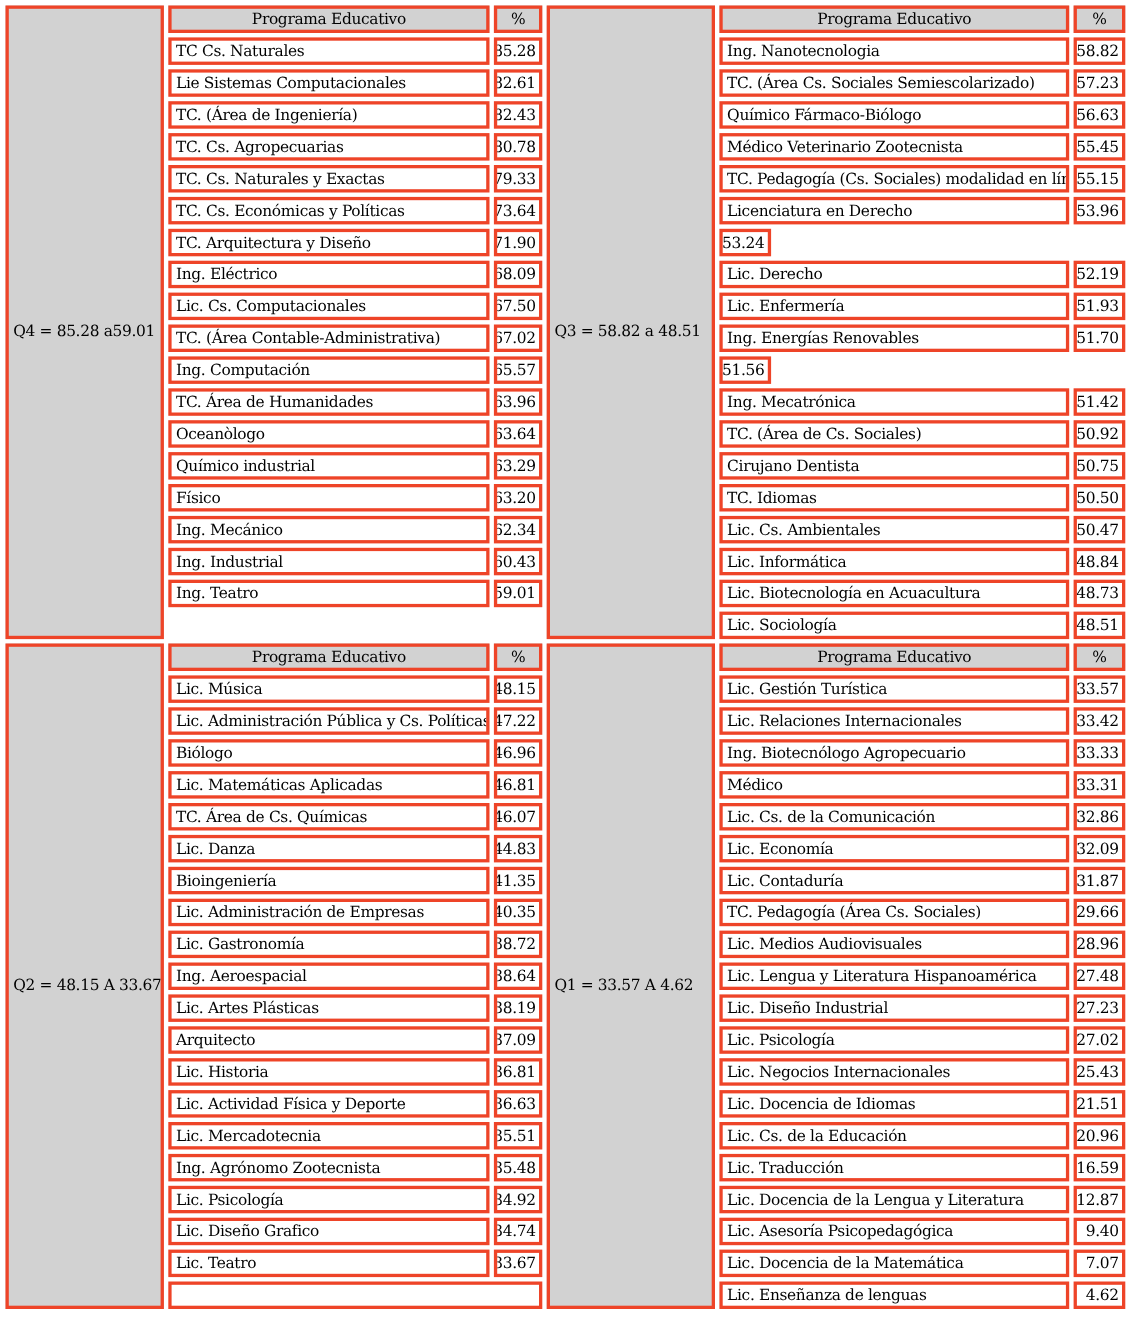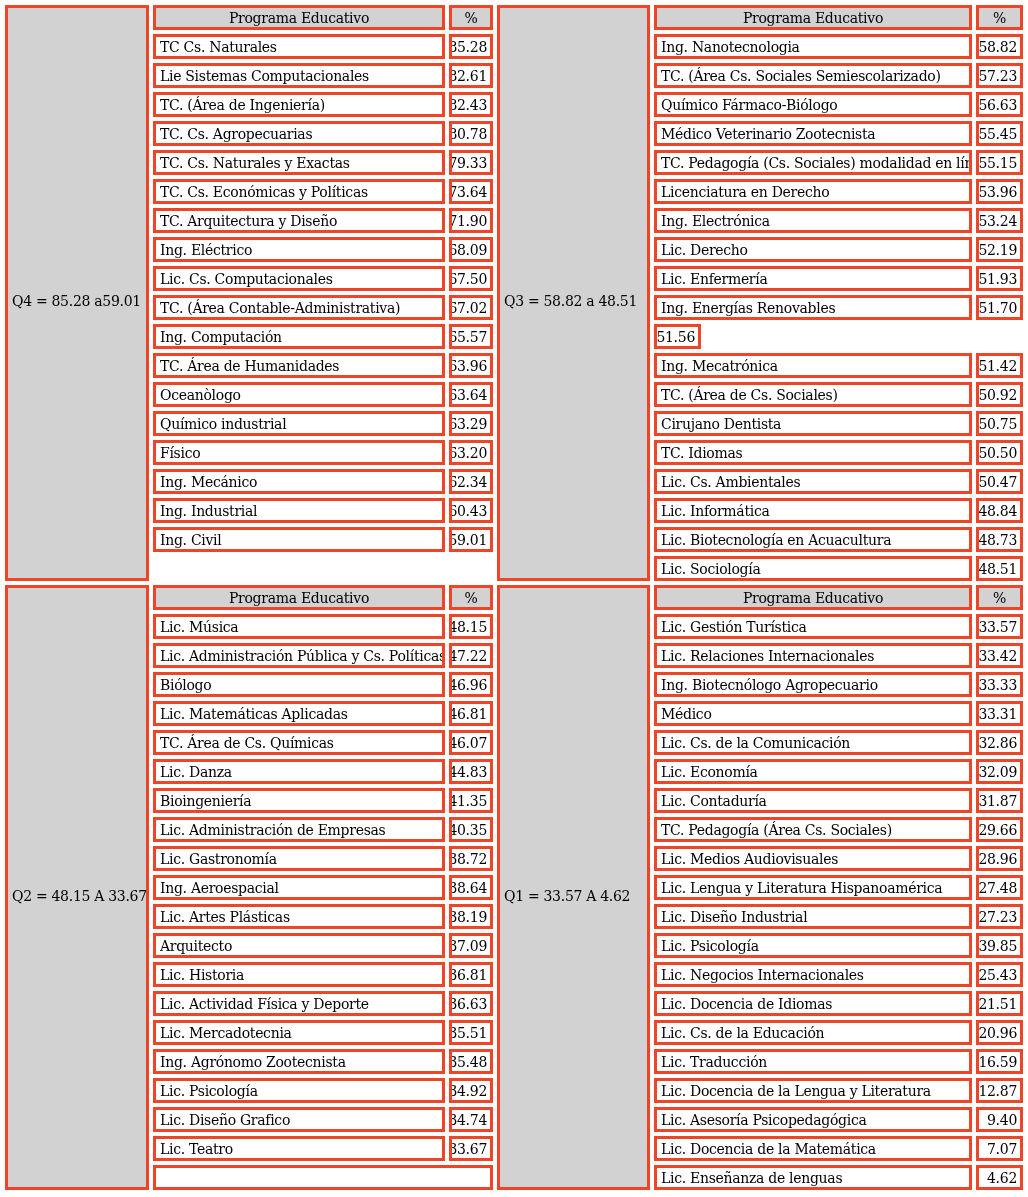--- a/index.html
+++ b/index.html
@@ -105,21 +105,21 @@
         </div>
         <div class="row">
           <div class="cell prog">Ing. Mecánico</div>
           <div class="cell pct">62.34</div>
         </div>
         <div class="row">
           <div class="cell prog">Ing. Industrial</div>
           <div class="cell pct">60.43</div>
         </div>
         <div class="row">
-          <div class="cell prog">Ing. Civil</div>
+          <div class="cell prog">Ing. Teatro</div>
           <div class="cell pct">59.01</div>
         </div>
       </div>
   </section>
 
   <section class="quadrant q-right">
     <div class="qlabel">Q3 = 58.82 a 48.51</div>
     <div class="qtable">
       <div class="row header">
         <div class="cell prog">Programa Educativo</div>
@@ -143,21 +143,20 @@
         </div>
         <div class="row">
           <div class="cell prog">TC. Pedagogía (Cs. Sociales) modalidad en línea</div>
           <div class="cell pct">55.15</div>
         </div>
         <div class="row">
           <div class="cell prog">Licenciatura en Derecho</div>
           <div class="cell pct">53.96</div>
         </div>
         <div class="row">
-          <div class="cell prog">Ing. Electrónica</div>
           <div class="cell pct">53.24</div>
         </div>
         <div class="row">
           <div class="cell prog">Lic. Derecho</div>
           <div class="cell pct">52.19</div>
         </div>
         <div class="row">
           <div class="cell prog">Lic. Enfermería</div>
           <div class="cell pct">51.93</div>
         </div>
@@ -338,21 +337,21 @@
         <div class="row">
           <div class="cell prog">Lic. Lengua y Literatura Hispanoamérica</div>
           <div class="cell pct">27.48</div>
         </div>
         <div class="row">
           <div class="cell prog">Lic. Diseño Industrial</div>
           <div class="cell pct">27.23</div>
         </div>
         <div class="row">
           <div class="cell prog">Lic. Psicología</div>
-          <div class="cell pct">39.85</div>
+          <div class="cell pct">27.02</div>
         </div>
         <div class="row">
           <div class="cell prog">Lic. Negocios Internacionales</div>
           <div class="cell pct">25.43</div>
         </div>
         <div class="row">
           <div class="cell prog">Lic. Docencia de Idiomas</div>
           <div class="cell pct">21.51</div>
         </div>
         <div class="row">

